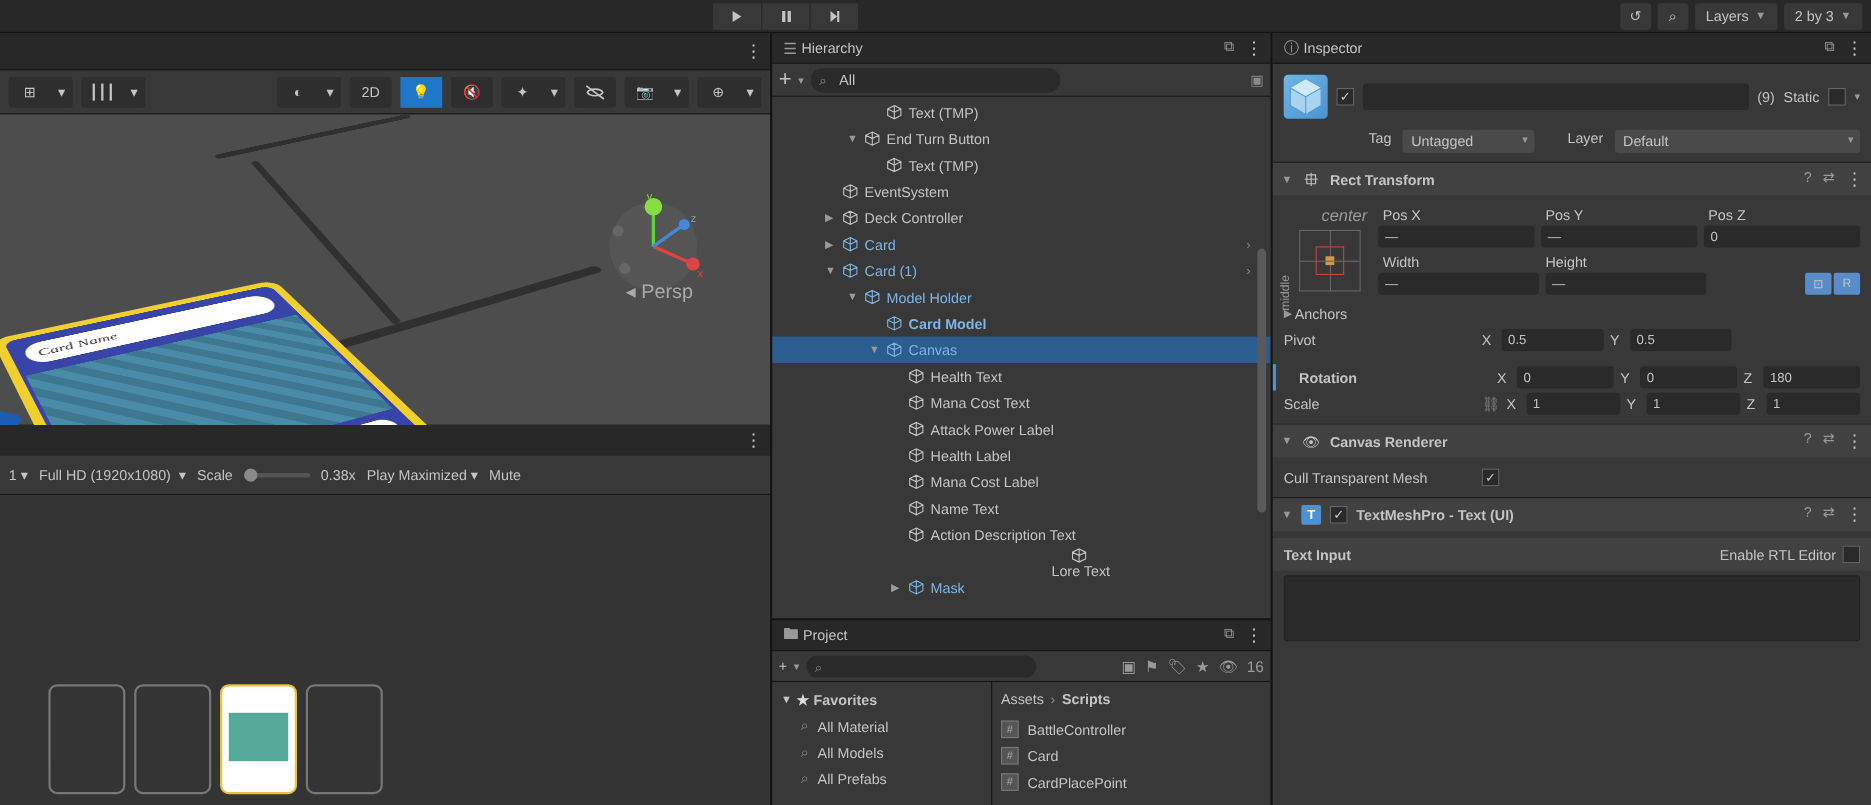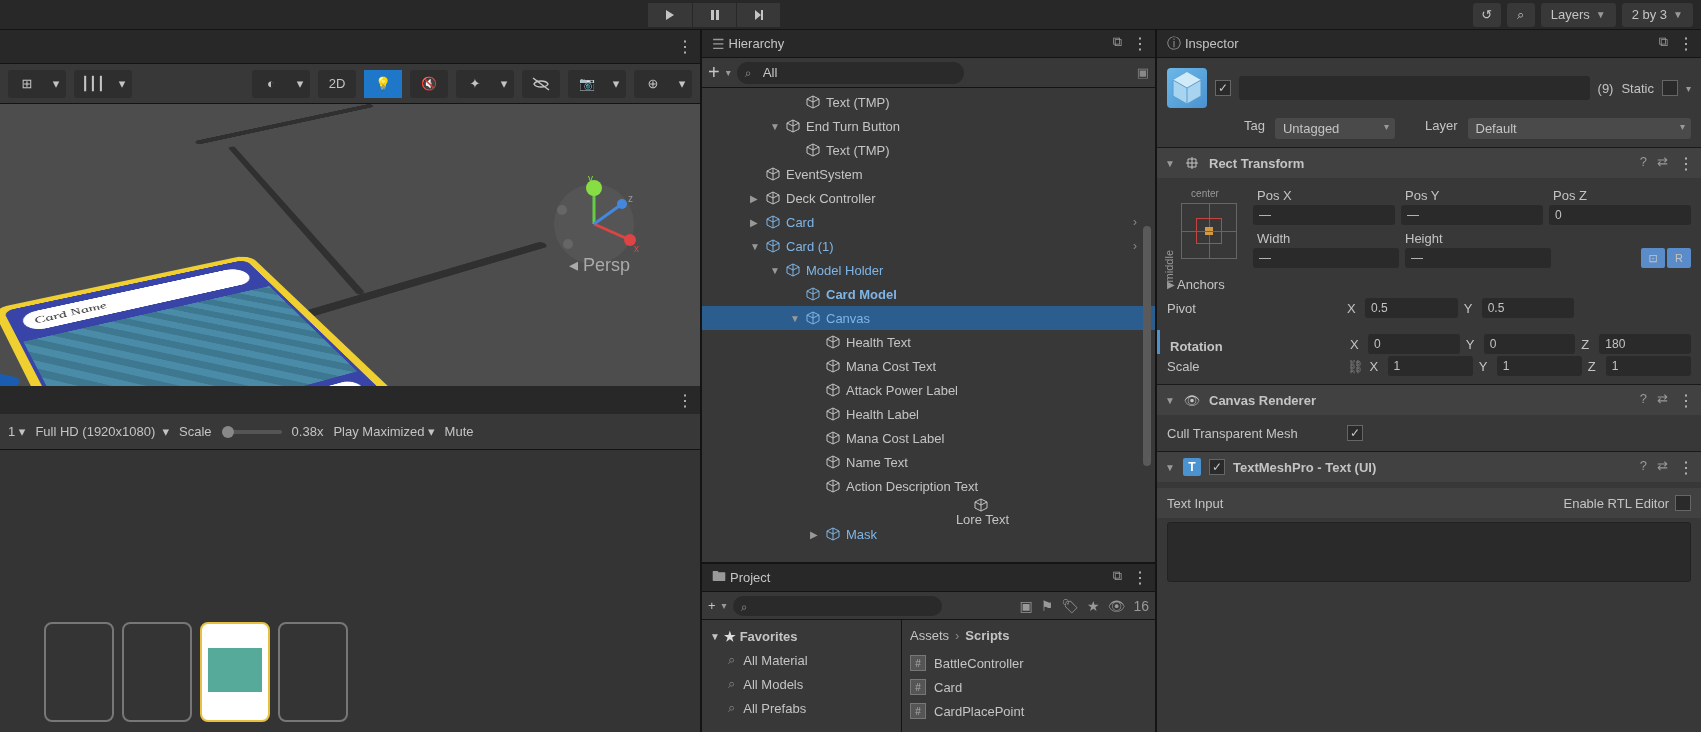--- a/index.html
+++ b/index.html
@@ -98,21 +98,21 @@
   .xyz-item .axis { color: #c4c4c4; width: 14px; }
   .num-field { background: #2a2a2a; height: 20px; border-radius: 3px; padding: 0 6px; display: flex; align-items: center; flex: 1; min-width: 40px; font-size: 12px; }
   .anchor-box { width: 56px; height: 56px; border: 1px solid #666; position: relative; margin: 4px 0; }
   .anchor-box::before { content:''; position: absolute; left: 50%; top: 0; bottom: 0; width: 1px; background: #666; }
   .anchor-box::after { content:''; position: absolute; top: 50%; left: 0; right: 0; height: 1px; background: #666; }
   .anchor-dot { position: absolute; left: 50%; top: 50%; width: 8px; height: 8px; background: #d49944; transform: translate(-50%,-50%); }
   .anchor-lns { position: absolute; inset: 14px; border: 1px solid #c4443f; }
 
   .rect-layout { display: flex; gap: 10px; padding: 4px 0; }
   .rect-left { width: 76px; }
-  .rect-left .center-label { font-size: 10px; color: #999; text-align: center; }
+  .rect-left .center-label { font-size: 15px; color: #999; text-align: right; font-style: italic; }
   .rect-left .middle-label { font-size: 11px; color: #999; writing-mode: vertical-rl; position: absolute; left: -4px; top: 62px; transform: rotate(180deg);}
   .rect-right { flex: 1; }
   .rect-col-headers { display: flex; gap: 6px; }
   .rect-col-headers > div { flex: 1; font-size: 13px; color: #c4c4c4; padding-left: 4px; }
   .rect-vals { display: flex; gap: 6px; margin-top: 2px; }
   .rect-vals > div { flex: 1; }
   .mode-btns { display: flex; gap: 2px; margin-left: 6px; }
   .mode-btn { width: 24px; height: 20px; background: #5a8cc9; border-radius: 2px; display: flex; align-items: center; justify-content: center; font-size: 11px; }
   
   .txt-area { width: 100%; height: 60px; background: #2a2a2a; border-radius: 3px; margin-top: 4px; border: 1px solid #222; }
@@ -629,21 +629,21 @@
                   <span class="axis">Y</span>
                   <div class="num-field">0.5</div>
                 </div>
               <div class="xyz-item" style="visibility:hidden">
                   <span class="axis">Z</span>
                   <div class="num-field"></div>
                 </div>
             </div>
           </div>
           <div style="height:10px"></div>
-          <div class="prop-row" style="border-left:3px solid #4a92d0; margin-left:-10px; padding-left:10px;align-items:flex-end;">
+          <div class="prop-row" style="border-left:3px solid #4a92d0; margin-left:-10px; padding-left:21px;">
             <span class="prop-label" style="font-weight:bold">Rotation</span>
             <div class="xyz-group">
               <div class="xyz-item">
                   <span class="axis">X</span>
                   <div class="num-field">0</div>
                 </div>
               <div class="xyz-item">
                   <span class="axis">Y</span>
                   <div class="num-field">0</div>
                 </div>
@@ -700,21 +700,21 @@
           <div class="checkbox checked"></div>
           <span class="title">TextMeshPro - Text (UI)</span>
           <div class="right">
               <span>?</span>
               <span>⇄</span>
               <span class="kebab">⋮</span>
             </div>
         </div>
         <div class="comp-body">
           <div class="prop-row" style="background:#414141; margin:0 -10px; padding:0 10px; height:30px">
-            <span class="prop-label" style="font-weight:normal">Text Input</span>
+            <span class="prop-label" style="font-weight:bold">Text Input</span>
             <span style="margin-left:auto">Enable RTL Editor</span>
             <div class="checkbox" style="margin-left:6px"></div>
           </div>
           <div class="txt-area"></div>
         </div>
       </div>
 
     </div>
   </div>
 </div>

